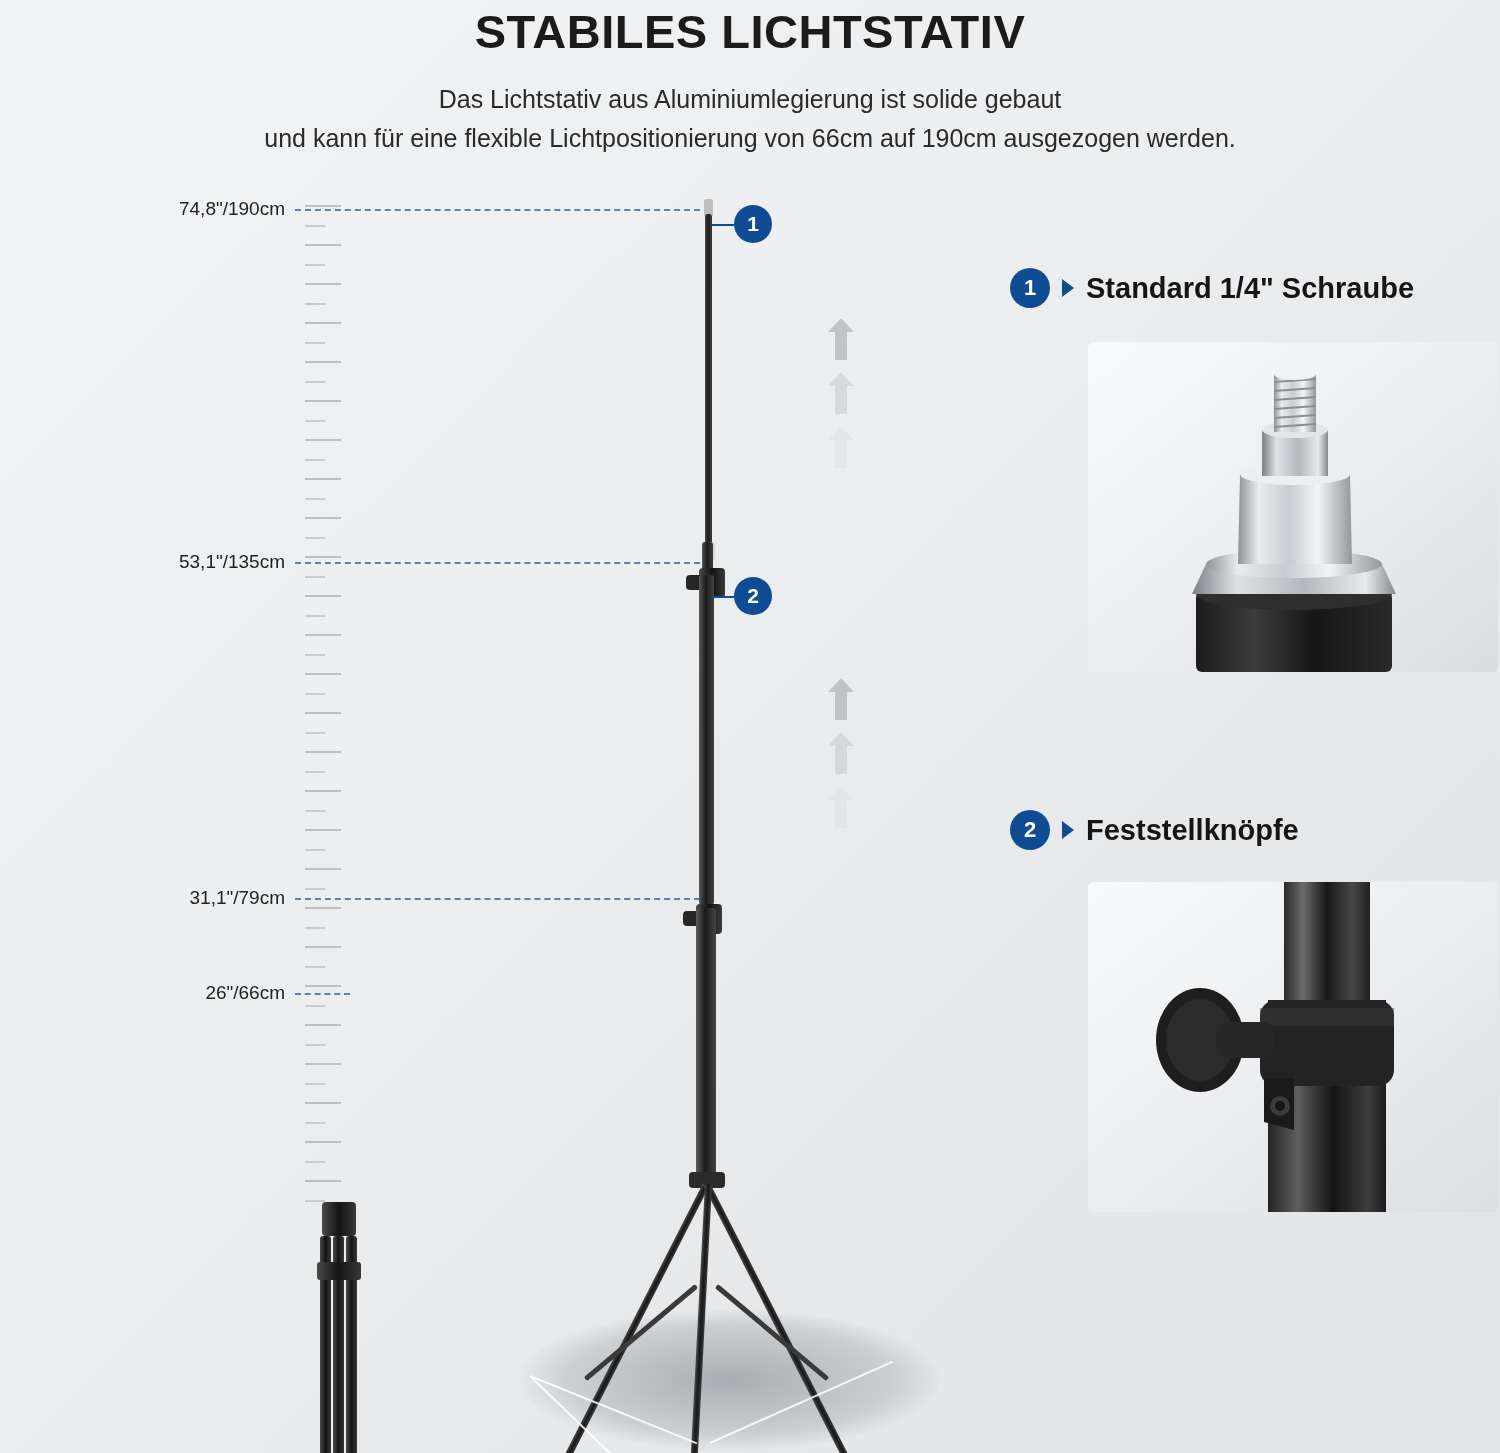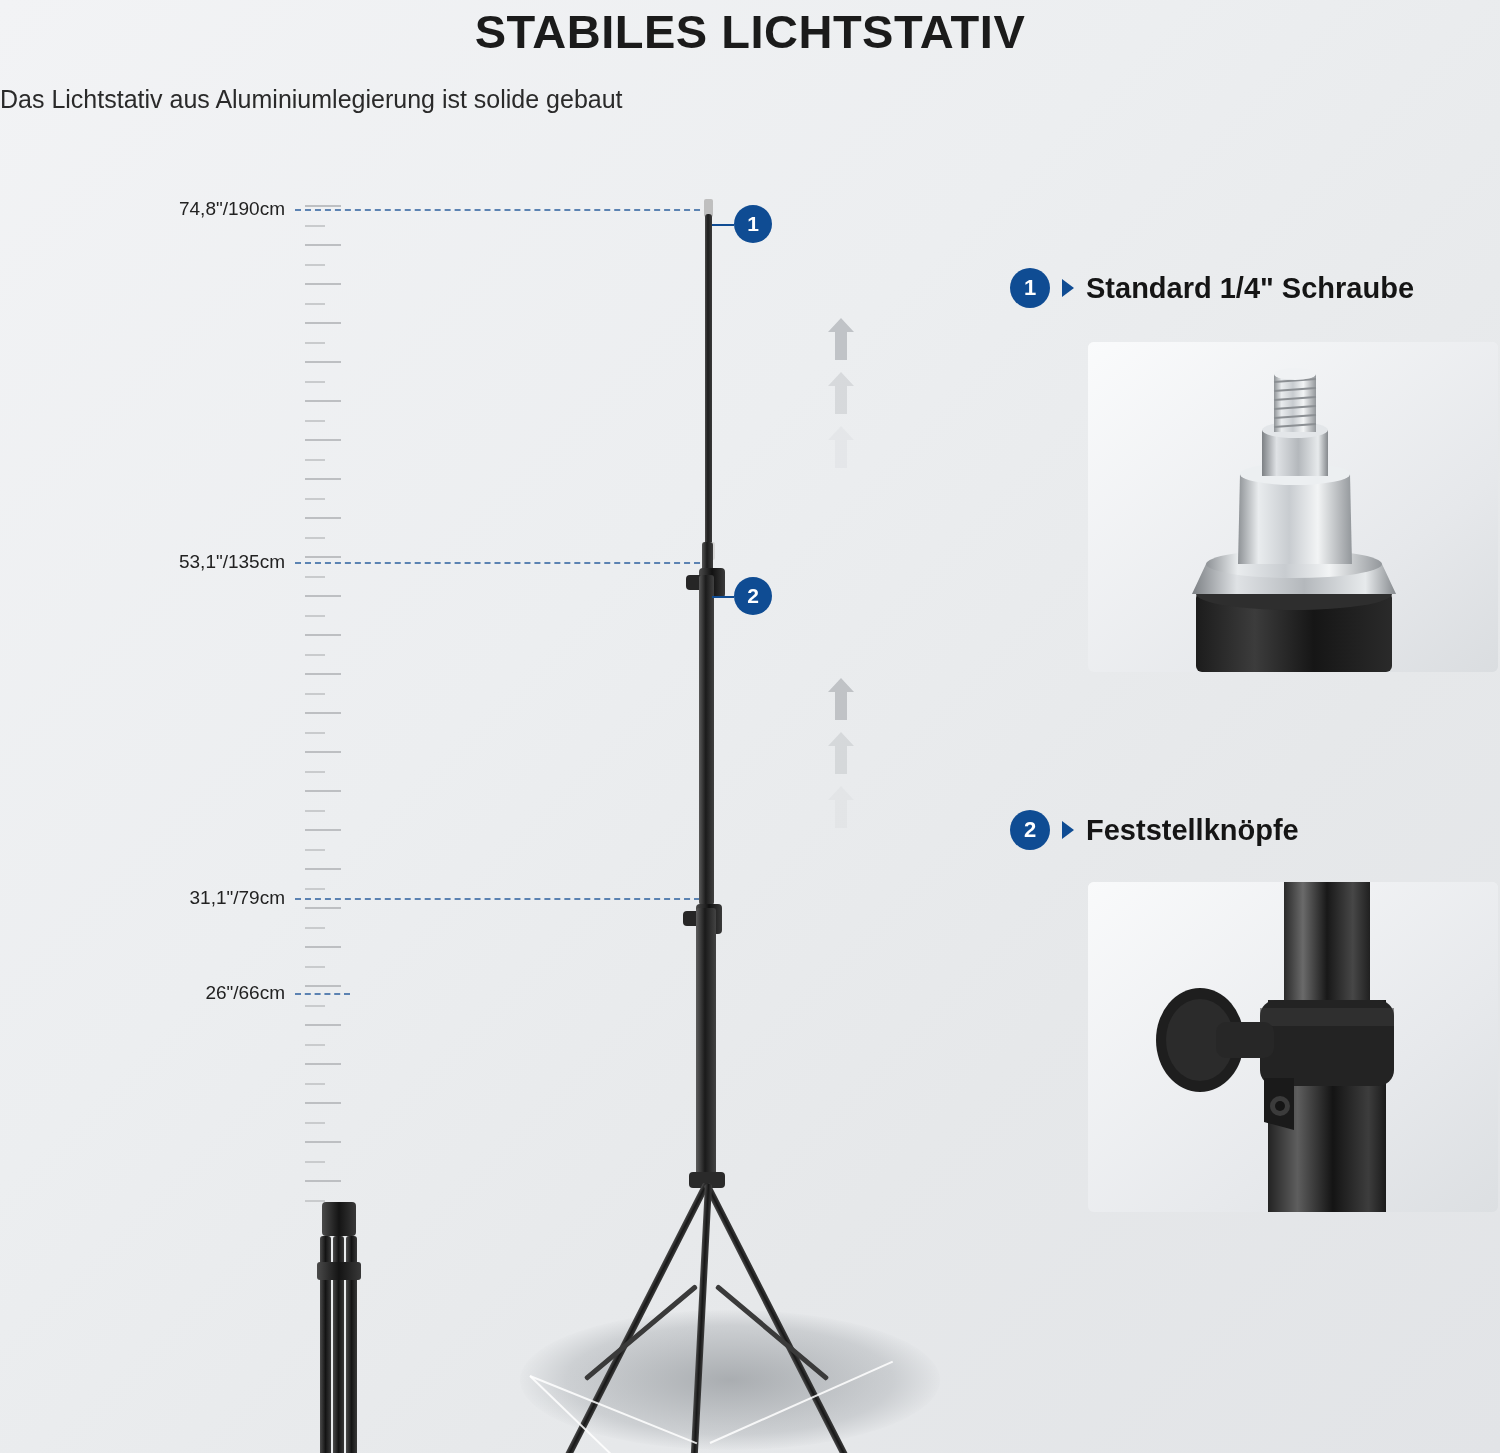--- a/index.html
+++ b/index.html
@@ -12,21 +12,21 @@
     position:relative;
   }
   .page{position:relative;width:1500px;height:1453px;}
 
   
   .title{
     position:absolute;top:4px;left:0;width:1500px;text-align:center;
     font-size:47px;font-weight:bold;letter-spacing:.5px;color:#1b1b1b;
   }
   .subtitle{
-    position:absolute;top:80px;left:0;width:1500px;text-align:left;
+    position:absolute;top:80px;left:0;width:1500px;text-align:center;
     font-size:25px;line-height:1.55;color:#2a2a2a;font-weight:400;
   }
 
   
   .diagram{position:absolute;left:0;top:190px;width:1020px;height:1263px;}
 
   
   .ruler{position:absolute;left:305px;top:15px;width:46px;height:1010px;}
   .tick{position:absolute;left:0;height:2px;background:#c9cbcd;}
   .tick.long{width:36px;background:#bdbfc2;}
@@ -97,20 +97,21 @@
   }
 </style>
 </head>
 <body>
 
 <div class="page">
 
   <div class="title">STABILES LICHTSTATIV</div>
   <div class="subtitle">
     <div>Das Lichtstativ aus Aluminiumlegierung ist solide gebaut</div>
+    <div>und kann für eine flexible Lichtpositionierung von 66cm auf 190cm ausgezogen werden.</div>
   </div>
 
   <div class="diagram">
 
     <div class="ruler" id="ruler">
         <div class="tick long" style="top: 0px;"></div>
         <div class="tick short" style="top: 19.5px;"></div>
         <div class="tick long" style="top: 39px;"></div>
         <div class="tick short" style="top: 58.5px;"></div>
         <div class="tick long" style="top: 78px;"></div>

